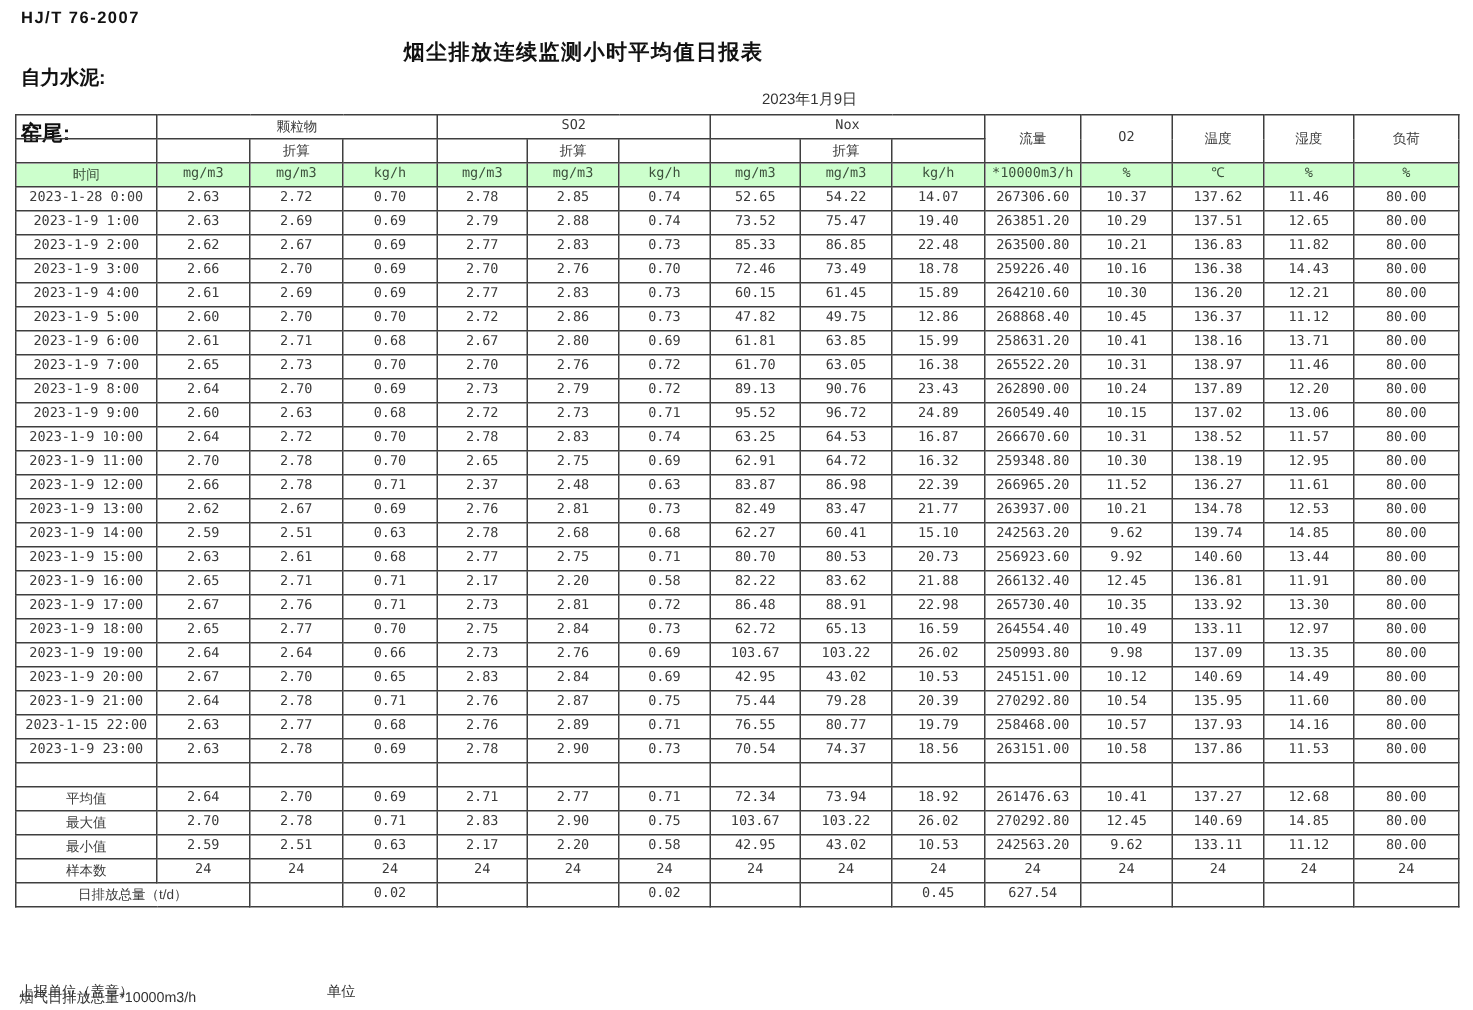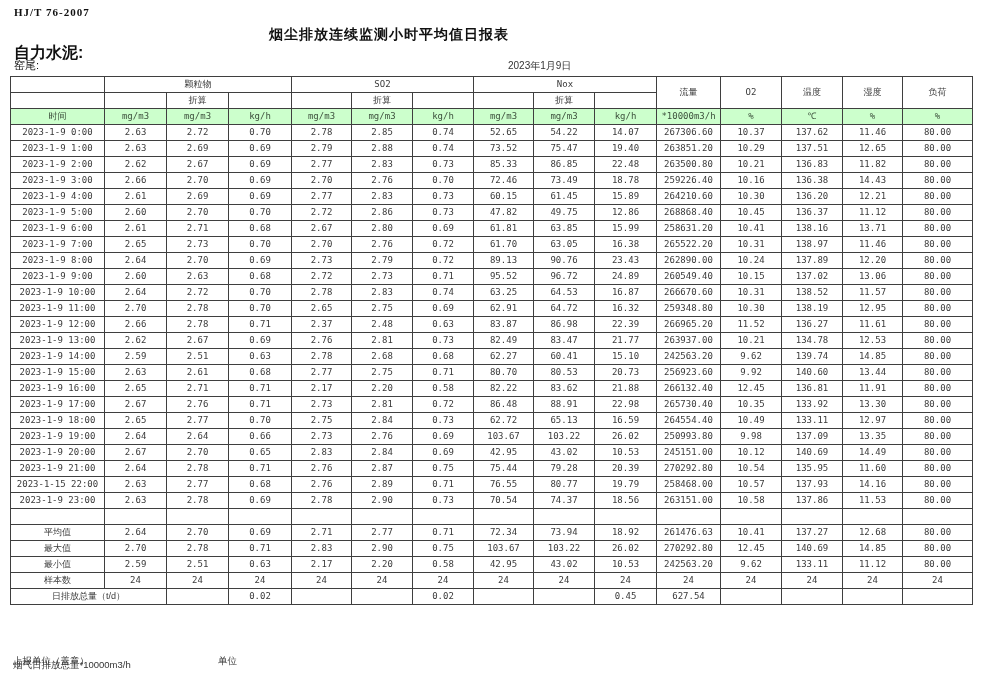--- a/index.html
+++ b/index.html
@@ -1,23 +1,23 @@
 <!DOCTYPE html>
 <html><head>
 <meta charset="utf-8">
 <style>
   html,body{margin:0;padding:0;background:#fff;}
   .sheet{position:relative;width:982px;height:673px;background:#ffffff;overflow:hidden;
          font-family:"Liberation Sans",sans-serif;color:#222;}
   .std{position:absolute;left:14px;top:6px;font-weight:bold;font-size:11px;letter-spacing:1px;
-       font-family:Liberation Serif, serif;color:#111;}
+       font-family:Liberation Sans, sans-serif;color:#111;}
   .title{position:absolute;left:0;top:26px;width:778px;text-align:center;font-weight:bold;
          font-size:14px;letter-spacing:1px;color:#111;}
-  .company{position:absolute;left:14px;top:43px;font-weight:bold;font-size:16px;color:#111;}
-  .stack{position:absolute;left:14px;top:58px;font-weight:normal;font-size:11px;color:#111;}
+  .company{position:absolute;left:14px;top:43px;font-weight:bold;font-size:13px;color:#111;}
+  .stack{position:absolute;left:14px;top:80px;font-weight:bold;font-size:14px;color:#111;}
   .date{position:absolute;left:508px;top:59px;font-size:10px;color:#333;}
   table.report{position:absolute;left:10px;top:76px;width:962px;border-collapse:collapse;
          table-layout:fixed;}
   table.report td,table.report th{border:1px solid #3f3f3f;height:15px;padding:0 1px;
          font-size:9px;font-weight:normal;text-align:center;color:#3a3a3a;
          white-space:nowrap;overflow:hidden;line-height:15px;
          font-family:"DejaVu Sans Mono","Liberation Sans",monospace;}
   table.report th.cjk, table.report td.cjk{font-family:"Liberation Sans",sans-serif;}
   tr.units td, tr.units th{background:#ccffcc;color:#3c503c;}
   td.lbl{text-align:center;}
@@ -91,21 +91,21 @@
         <th>kg/h</th>
         <th>*10000m3/h</th>
         <th>%</th>
         <th>℃</th>
         <th>%</th>
         <th>%</th>
       </tr>
     </thead>
     <tbody>
         <tr>
-          <td>2023-1-9 0:00</td>
+          <td>2023-1-28 0:00</td>
           <td>2.63</td>
           <td>2.72</td>
           <td>0.70</td>
           <td>2.78</td>
           <td>2.85</td>
           <td>0.74</td>
           <td>52.65</td>
           <td>54.22</td>
           <td>14.07</td>
           <td>267306.60</td>

